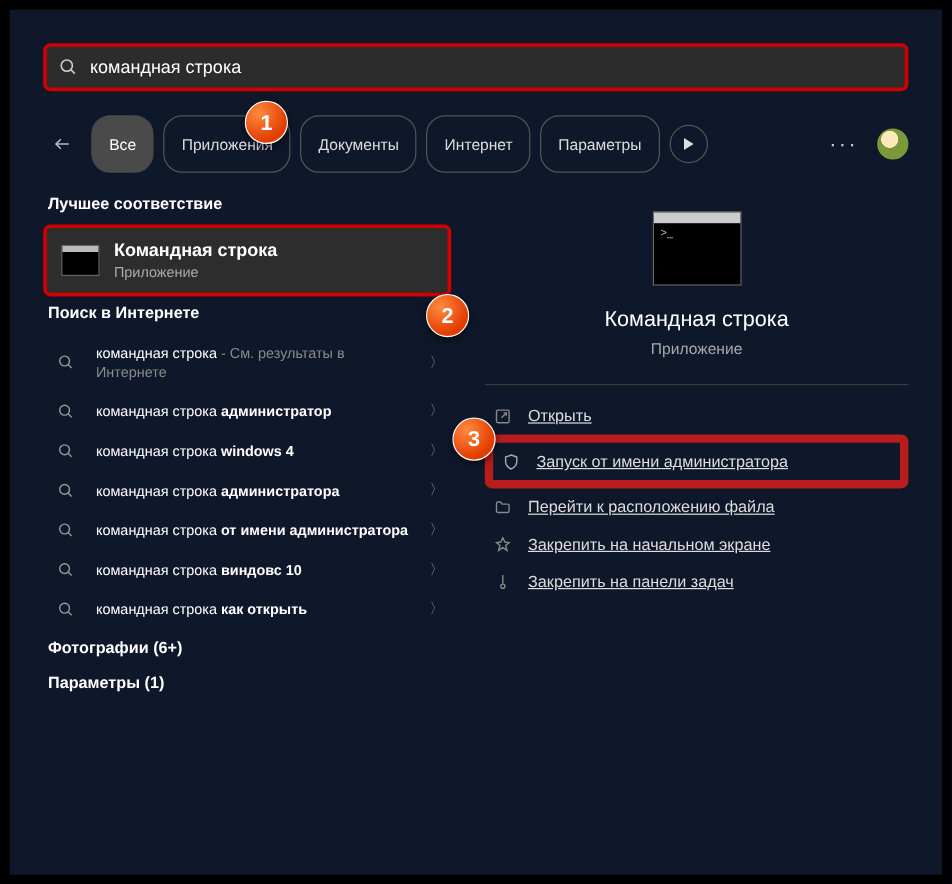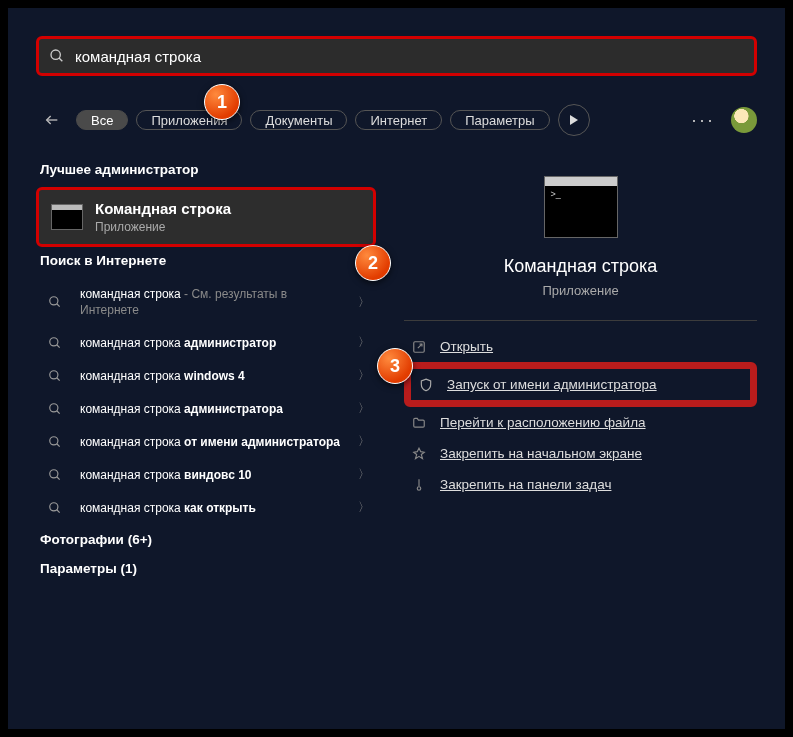--- a/index.html
+++ b/index.html
@@ -46,21 +46,21 @@
     margin-top: 26px;
     height: 36px;
   }
   .back-btn {
     width: 32px; height: 32px;
     display: flex; align-items: center; justify-content: center;
     color: #ccc;
     cursor: pointer;
   }
   .pill {
-    height: 20px;
+    height: 48px;
     padding: 0 14px;
     border-radius: 16px;
     border: 1px solid #555;
     background: transparent;
     color: #ddd;
     font-size: 13px;
     display: flex; align-items: center;
     cursor: pointer;
   }
   .pill.active { background: #4a4a4a; border-color: #4a4a4a; color: #fff; }
@@ -196,21 +196,21 @@
         </svg>
     </div>
     <div class="spacer"></div>
     <div class="more-btn">···</div>
     <div class="avatar"></div>
   </div>
 
   <div class="columns">
 
     <div class="left">
-      <div class="section-header">Лучшее администратор</div>
+      <div class="section-header">Лучшее соответствие</div>
 
       <div class="best-card">
         <div class="cmd-thumb"></div>
         <div>
           <div class="best-title">Командная строка</div>
           <div class="best-sub">Приложение</div>
         </div>
       </div>
 
       <div class="section-header" style="">Поиск в Интернете</div>

